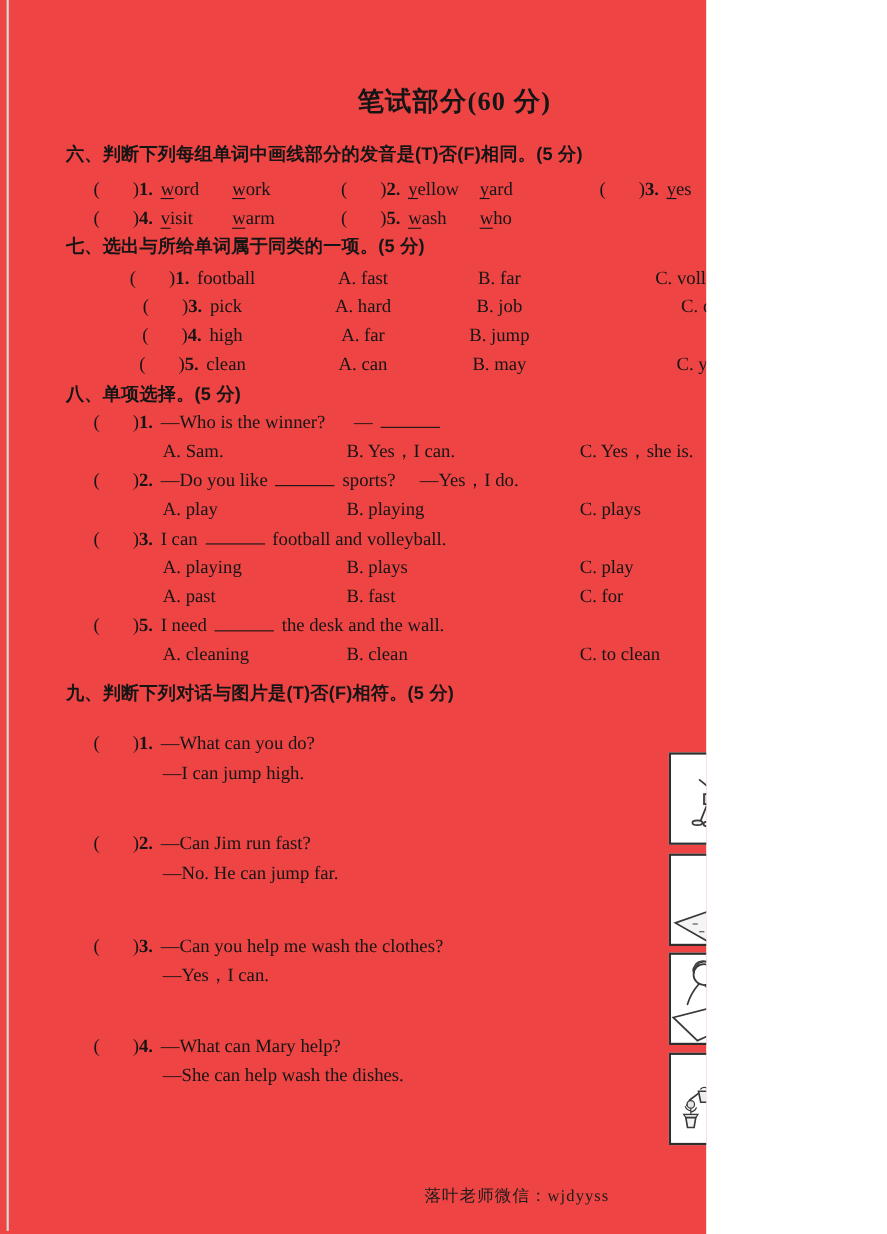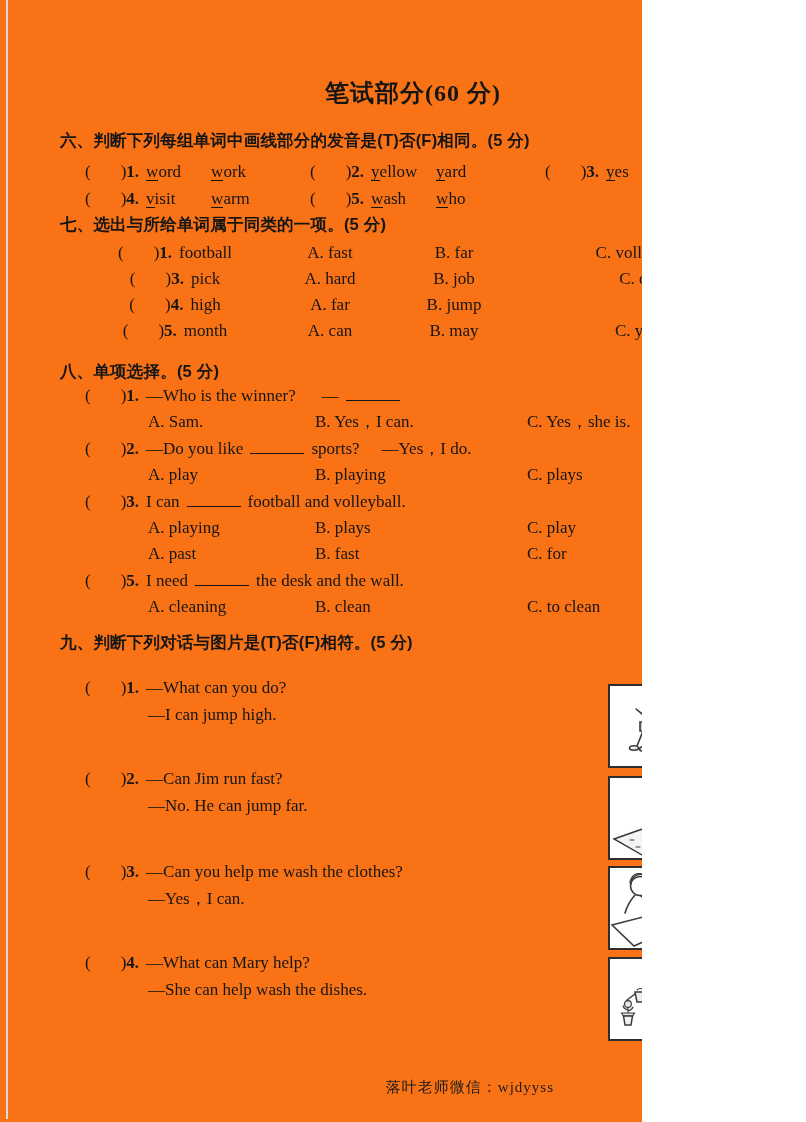--- a/index.html
+++ b/index.html
@@ -1,30 +1,30 @@
 <!DOCTYPE html>
 <html><head>
 <meta charset="utf-8">
 <style>
   html,body { margin:0; padding:0; background:#ffffff; }
   .page {
-    position:relative; width:642px; height:1122px; background:#f97316;
+    position:relative; width:642px; height:1122px; background:#ef4444;
     font-family:"Liberation Serif", serif; color:#151515; overflow:hidden;
   }
   .scan-edge { position:absolute; left:6px; top:0; width:2px; height:1119px; background:#d8d8d8; }
   .content { position:absolute; left:60px; top:0; width:706px; }
 
   .title { margin-top:78px; height:30px; line-height:30px; text-align:center;
     font-size:24px; font-weight:bold; letter-spacing:1px; }
 
   .sec-heading { font-family:"Liberation Sans", sans-serif; font-weight:bold;
     font-size:16.5px; line-height:22px; letter-spacing:0.2px; }
   .h6 { margin-top:21px; }
   .h7 { margin-top:1px; }
-  .h8 { margin-top:16px; }
+  .h8 { margin-top:4px; }
   .h9 { margin-top:11px; }
   .num { font-weight:bold; margin-right:7px; }
   .brgap { display:inline-block; width:30px; }
   .ul { display:inline-block; border-bottom:1.8px solid #151515; line-height:16px; padding-bottom:0px; }
   .blank { display:inline-block; width:54px; height:14px; border-bottom:1.8px solid #151515; margin:0 7px; }
 
   
   .s6-rows { margin-top:7px; }
   .s6-row { display:flex; padding-left:25px; line-height:27px; font-size:17px; }
   .s6-item { display:flex; align-items:baseline; }
@@ -116,21 +116,21 @@
         <span class="s7-ca">A. hard</span>
         <span class="s7-cb">B. job</span>
         <span class="s7-cc">C. cut</span>
       </div>
       <div class="s7-row">
         <span class="s7-c1"><span>(</span><span class="brgap"></span><span>)</span><span class="num">4.</span><span>high</span></span>
         <span class="s7-ca">A. far</span>
         <span class="s7-cb">B. jump</span>
       </div>
       <div class="s7-row">
-        <span class="s7-c1"><span>(</span><span class="brgap"></span><span>)</span><span class="num">5.</span><span>month</span></span>
+        <span class="s7-c1"><span>(</span><span class="brgap"></span><span>)</span><span class="num">5.</span><span>clean</span></span>
         <span class="s7-ca">A. can</span>
         <span class="s7-cb">B. may</span>
         <span class="s7-cc">C. year</span>
       </div>
     </div>
 
     <div class="sec-heading h8">八、单项选择。(5 分)</div>
     <div>
       <div>
         <div class="s8-q">

